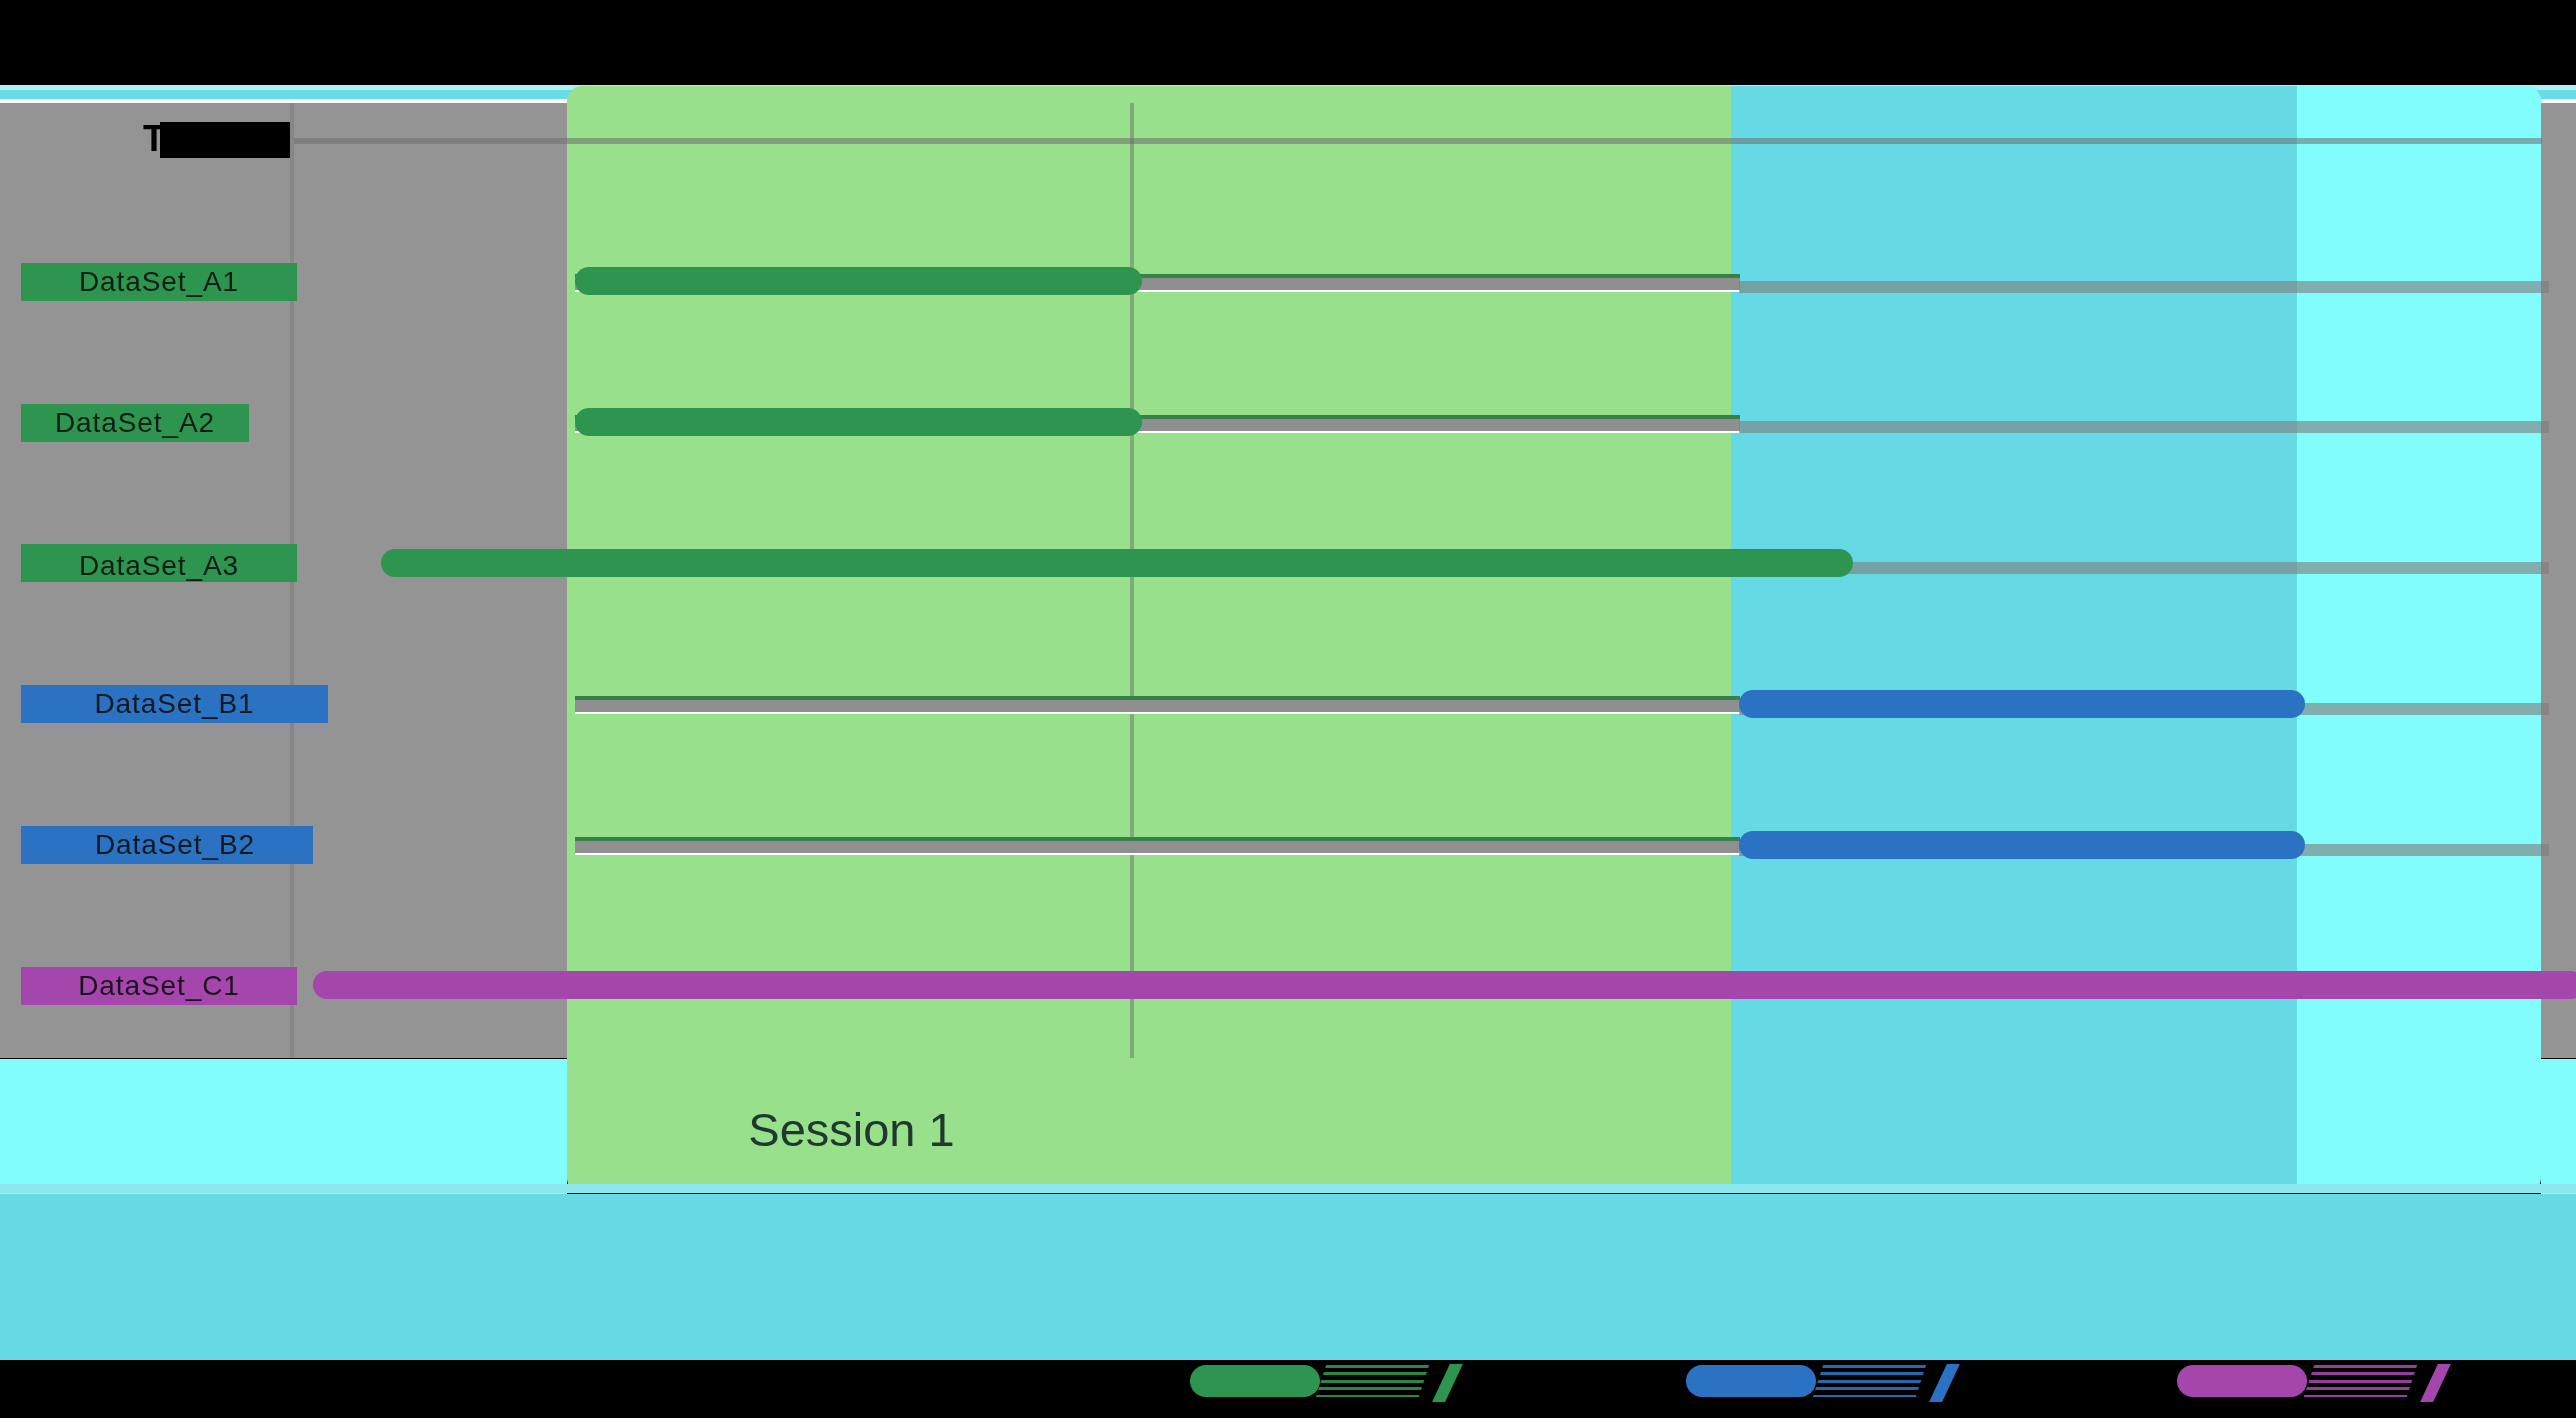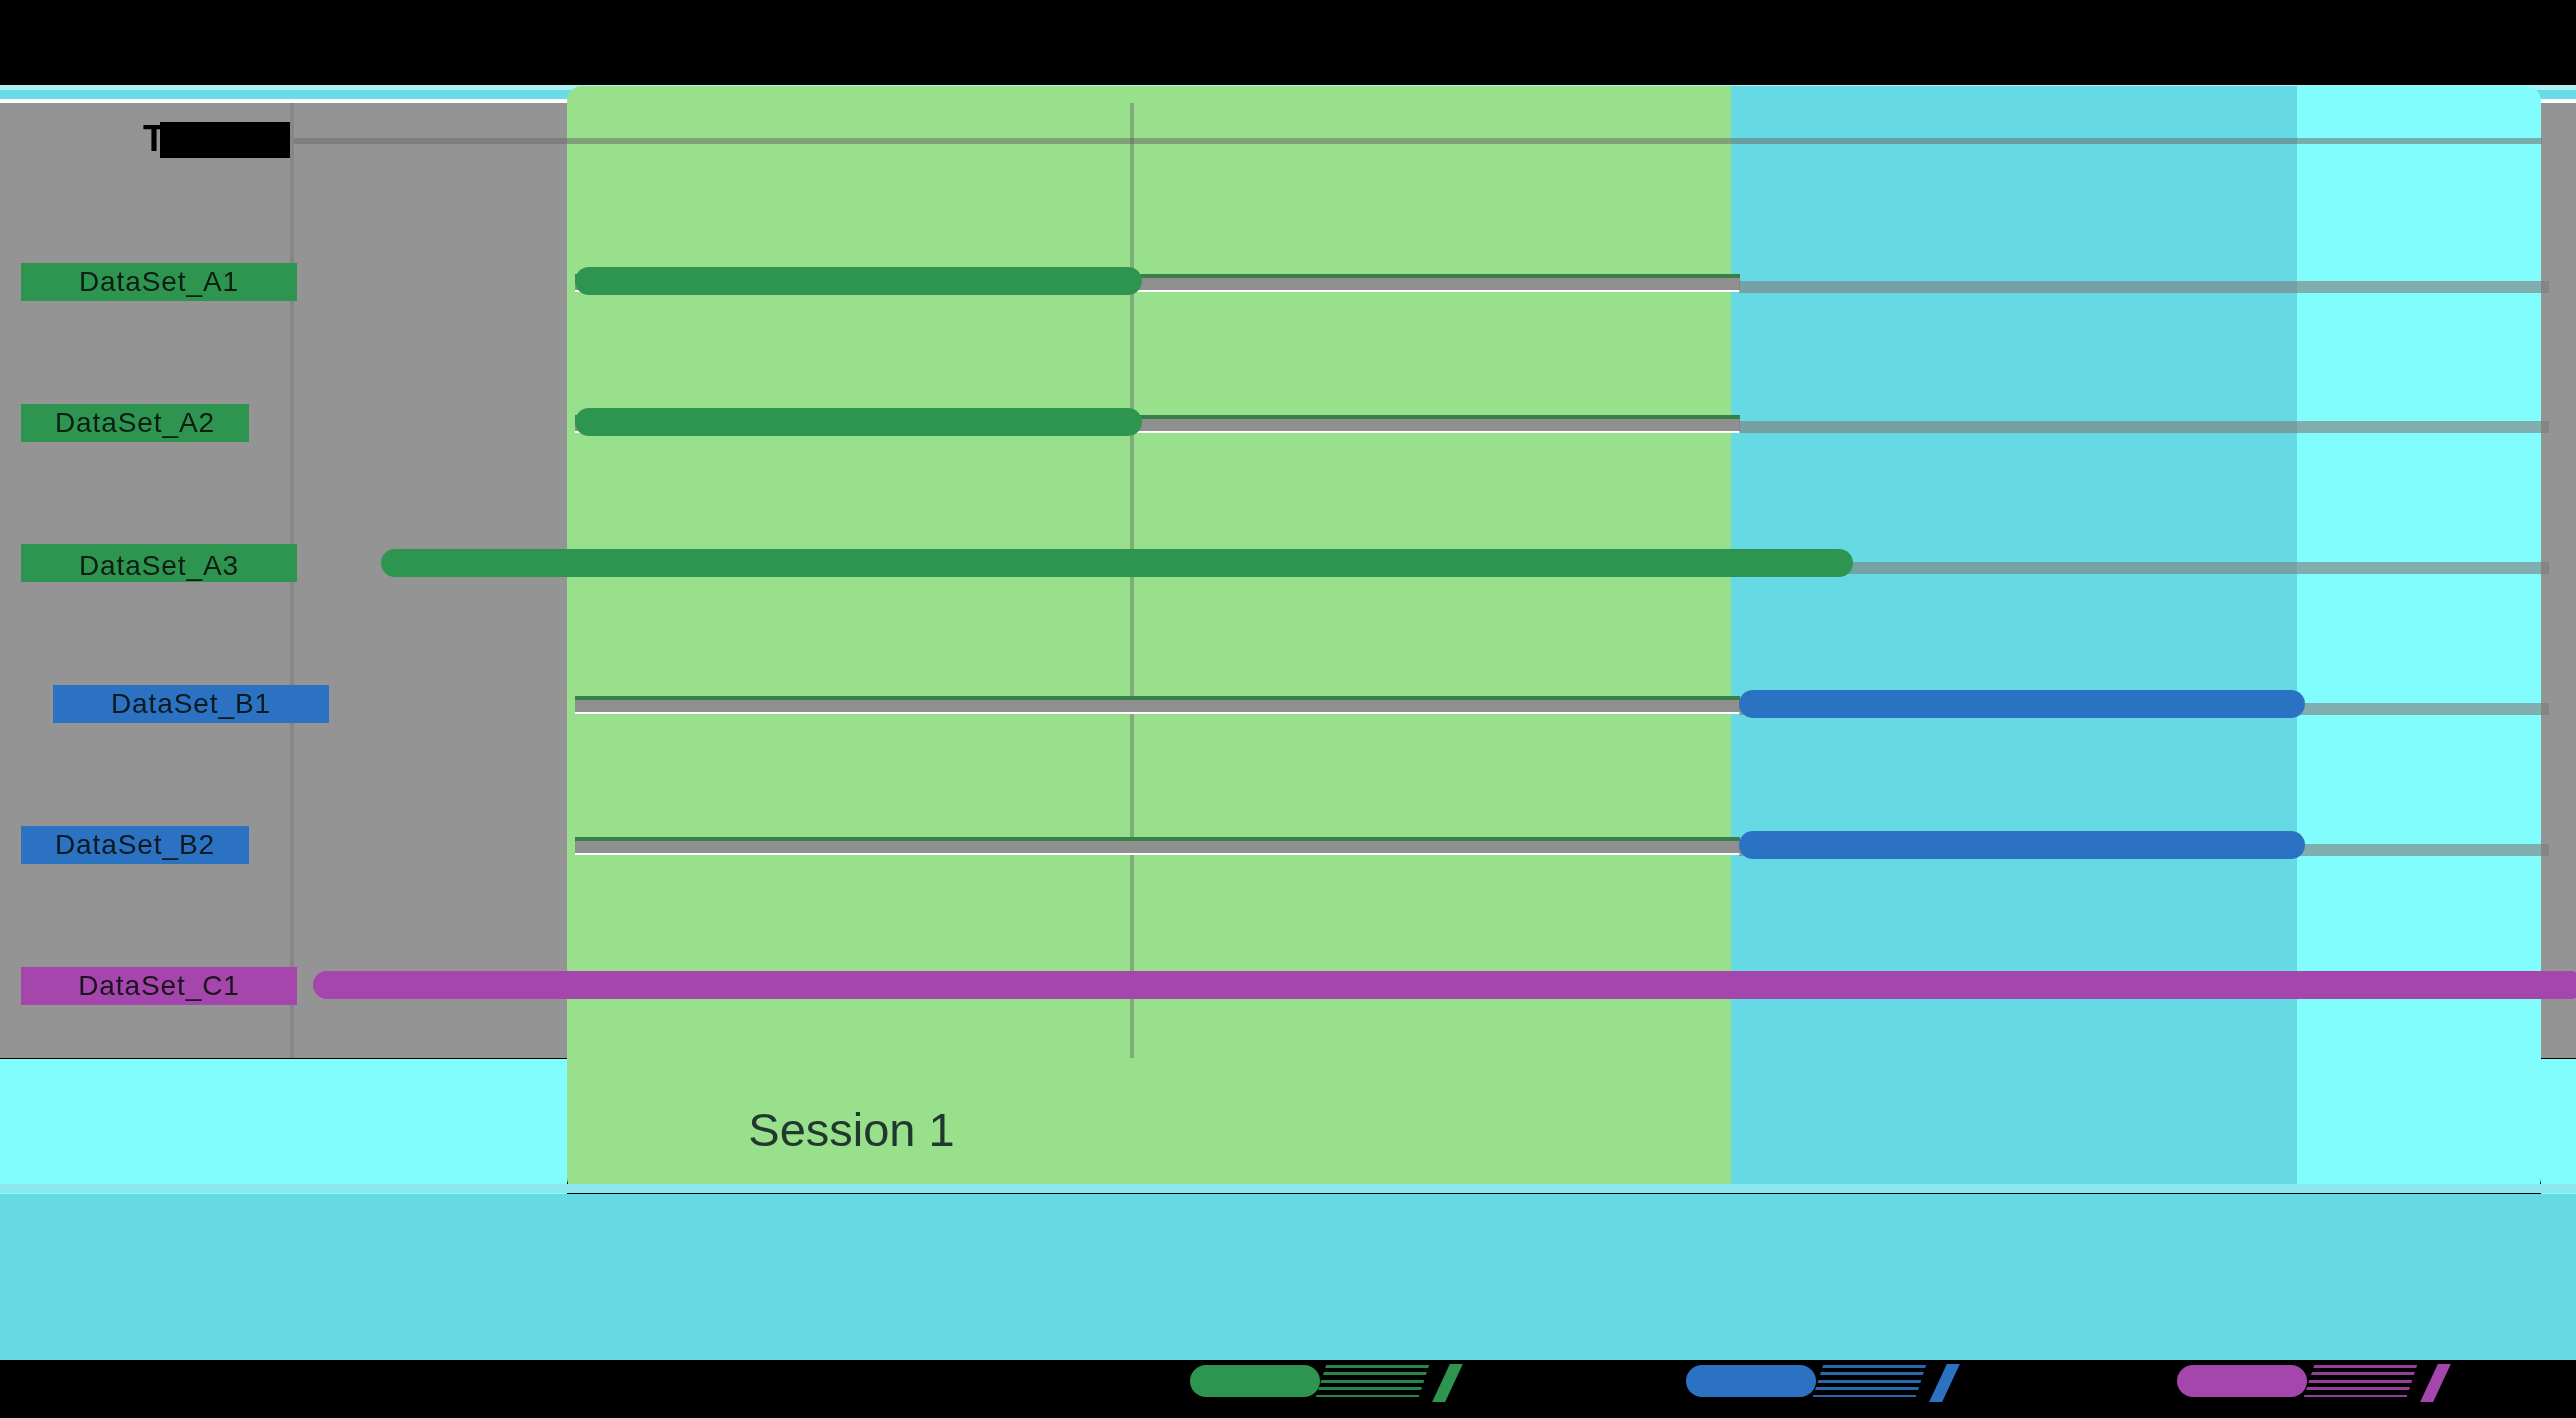--- a/index.html
+++ b/index.html
@@ -87,27 +87,27 @@
       </div>
       <div class="abs stripe-green" style="left: 567px; top: 556px; width: 1165px;"></div>
       <div class="abs stripe-plain" style="left: 1731px; top: 562px; width: 810px;"></div>
       <div class="abs bar" style="left: 373px; top: 549px; width: 1472px; background: rgb(46, 149, 80);"></div>
       <div class="abs row-label" style="left: 13px; top: 544px; width: 276px; background: rgb(46, 149, 80); align-items: flex-end;">
         <span>DataSet_A3</span>
       </div>
       <div class="abs stripe-green" style="left: 567px; top: 696px; width: 1165px;"></div>
       <div class="abs stripe-plain" style="left: 1731px; top: 703px; width: 810px;"></div>
       <div class="abs bar" style="left: 1731px; top: 690px; width: 566px; background: rgb(43, 115, 194);"></div>
-      <div class="abs row-label" style="left: 13px; top: 685px; width: 276px; background: rgb(43, 115, 194); margin-left: 32px;">
+      <div class="abs row-label" style="left: 13px; top: 685px; width: 307px; background: rgb(43, 115, 194);">
         <span>DataSet_B1</span>
       </div>
       <div class="abs stripe-green" style="left: 567px; top: 837px; width: 1165px;"></div>
       <div class="abs stripe-plain" style="left: 1731px; top: 844px; width: 810px;"></div>
       <div class="abs bar" style="left: 1731px; top: 831px; width: 566px; background: rgb(43, 115, 194);"></div>
-      <div class="abs row-label" style="left: 13px; top: 826px; width: 228px; background: rgb(43, 115, 194);">
+      <div class="abs row-label" style="left: 13px; top: 826px; width: 276px; background: rgb(43, 115, 194); padding-left: 16px;">
         <span>DataSet_B2</span>
       </div>
       <div class="abs bar" style="left: 305px; top: 971px; width: 2271px; background: rgb(164, 70, 172);"></div>
       <div class="abs row-label" style="left: 13px; top: 967px; width: 276px; background: rgb(164, 70, 172);">
         <span>DataSet_C1</span>
       </div>
     </div>
 
   <div class="abs" id="task-text">Task</div>
   <div class="abs" id="task-redaction"></div>

